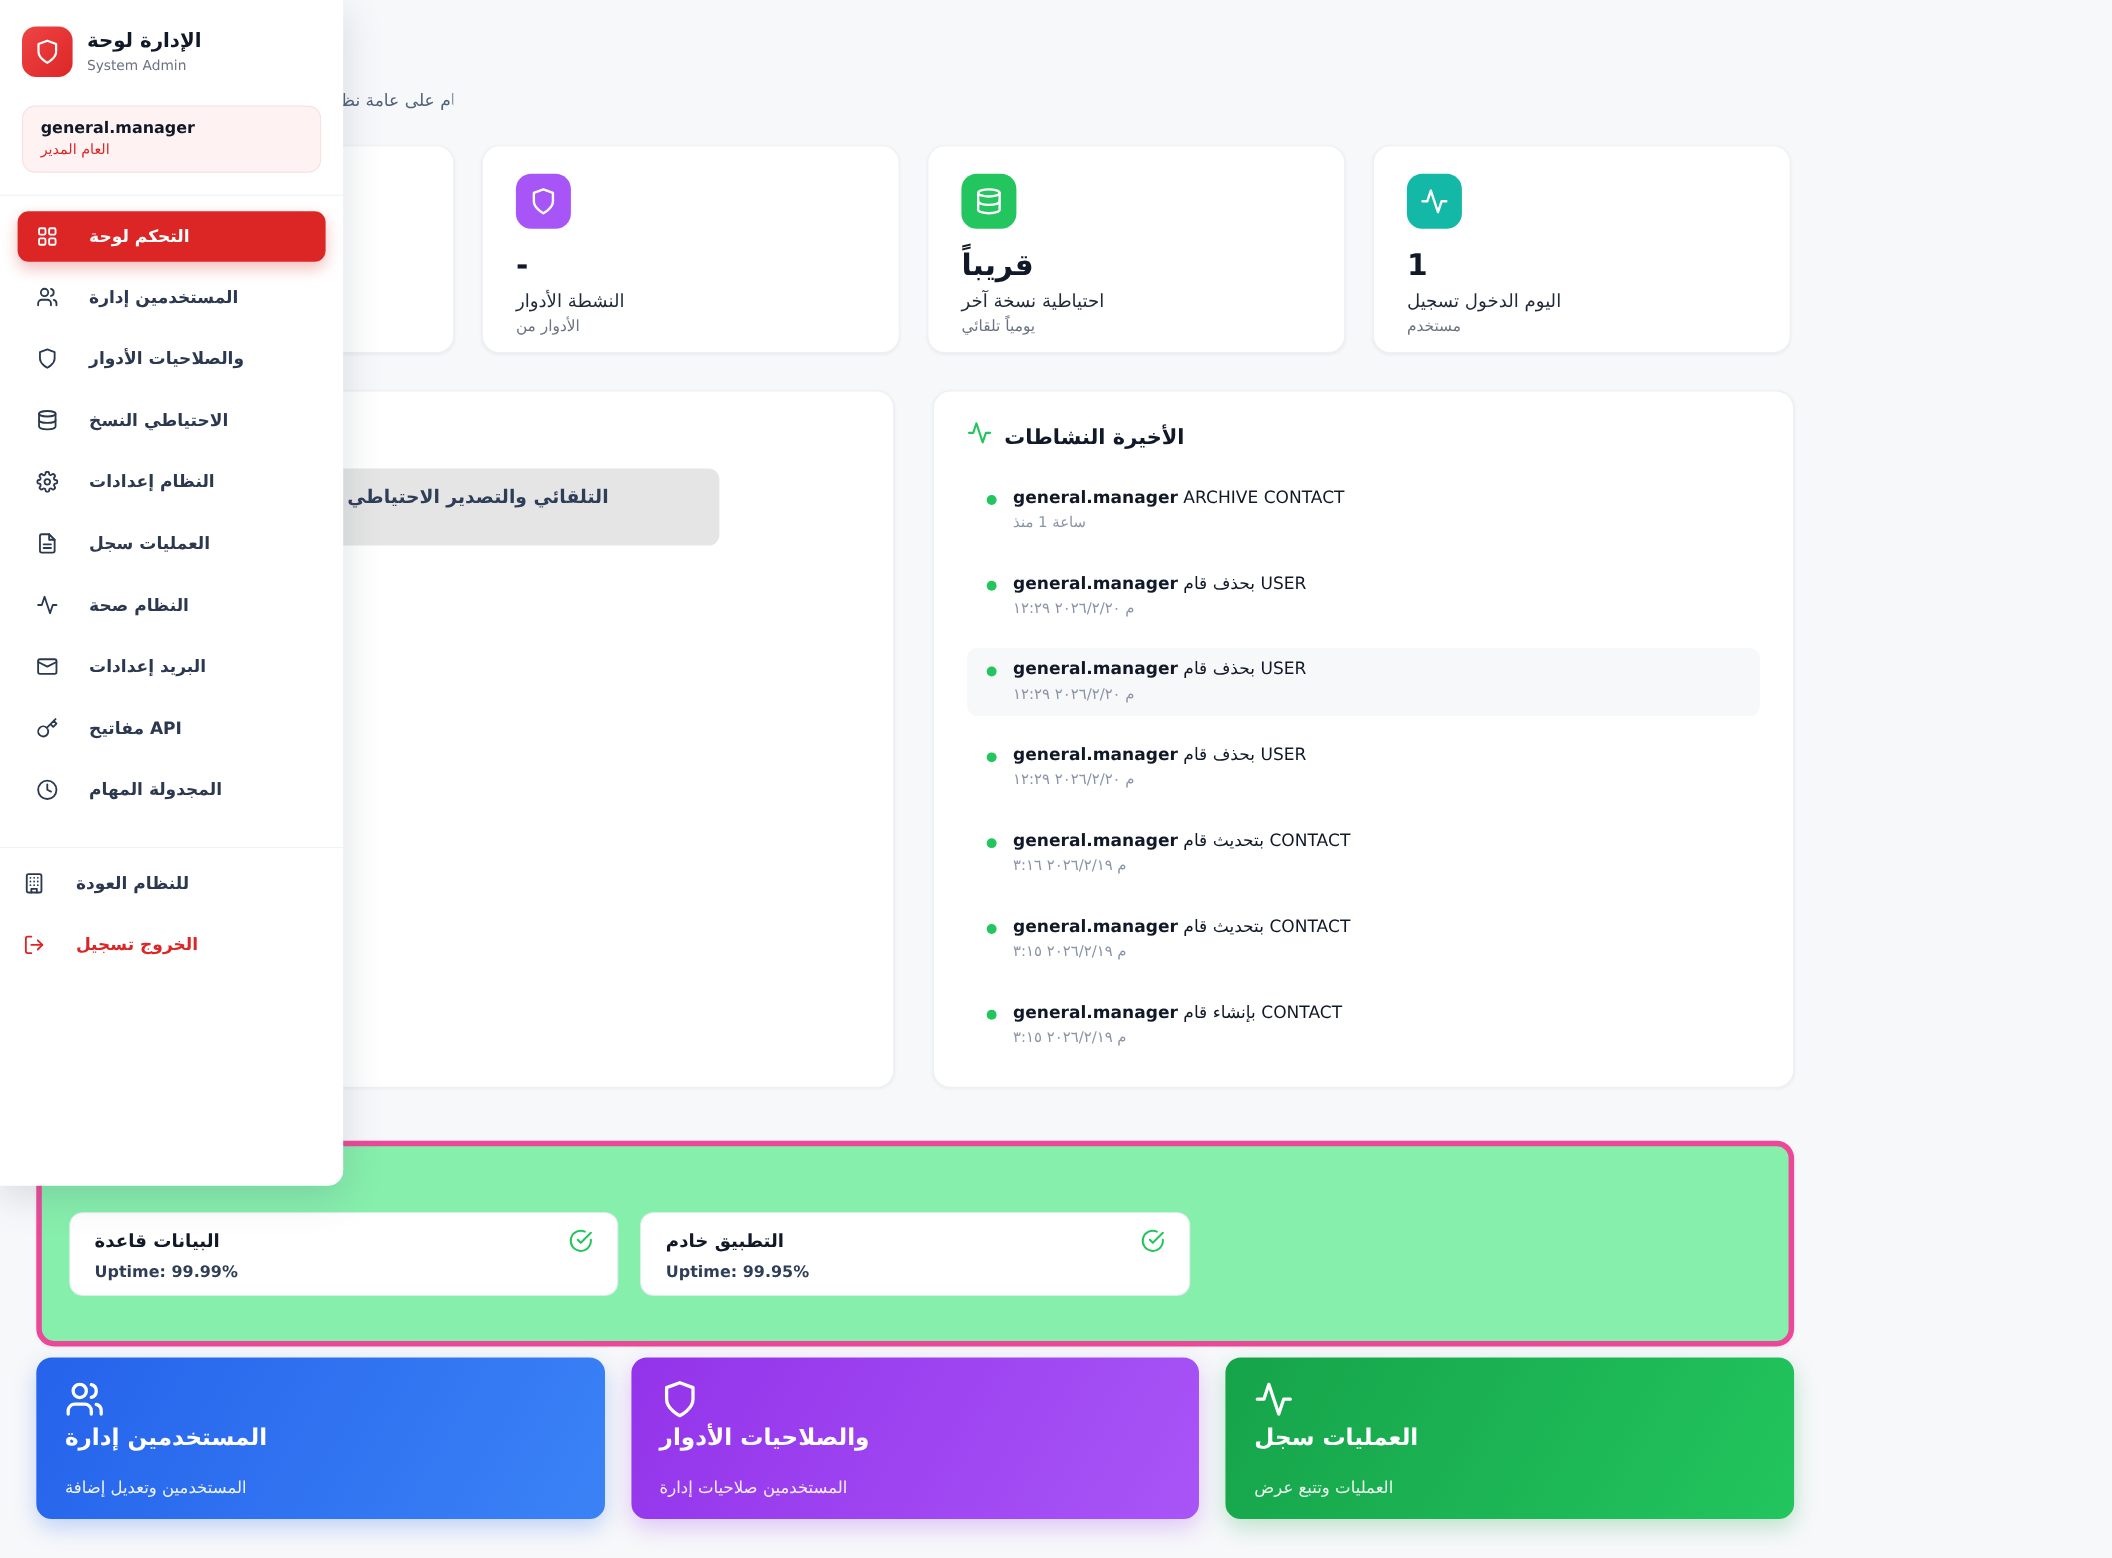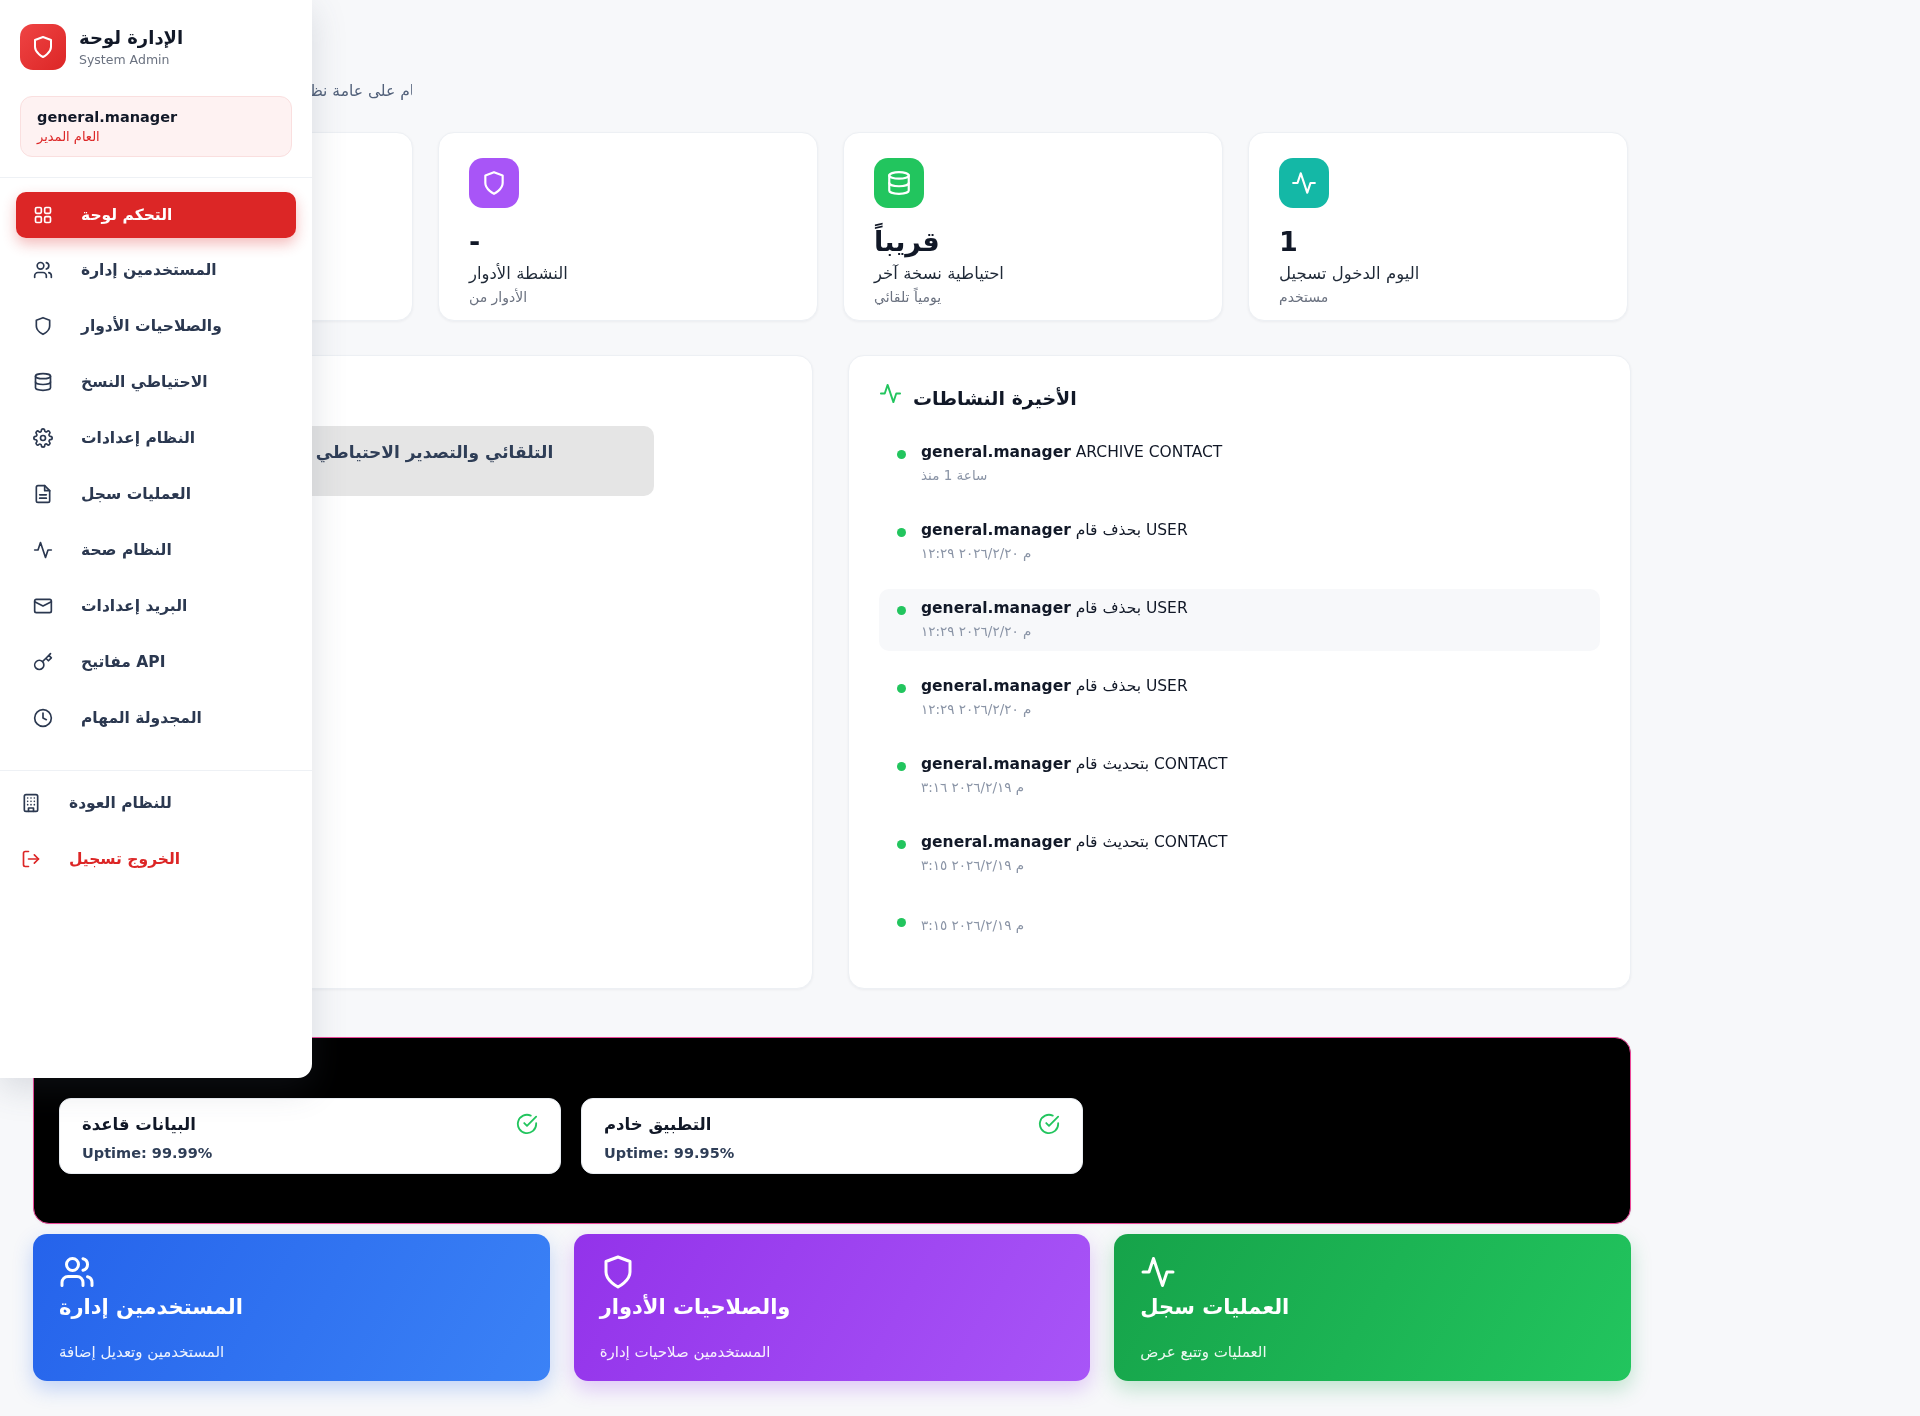--- a/index.html
+++ b/index.html
@@ -65,22 +65,22 @@
   .act-header .ttl { font-size:19px; font-weight:bold; white-space:nowrap; }
   .act-header svg { color:#22c55e; }
   .act-list { margin-top:24px; }
   .act-item { position:relative; padding:10px 18px 12px 42px; margin-bottom:16px; border-radius:10px; }
   .act-item.hl { background:#f7f8fa; }
   .act-dot { position:absolute; left:18px; top:17px; width:9px; height:9px; border-radius:50%; background:#22c55e; }
   .act-line { font-size:15.5px; color:#111827; white-space:nowrap; }
   .act-line .usr { font-weight:bold; }
   .act-time { font-size:13.5px; color:#8a94a6; margin-top:6px; white-space:nowrap; }
 
-  .status-panel { position:absolute; left:33px; top:1037px; width:1598px; height:187px; background:#000000;
-                  border:1px solid #ec4899; border-radius:16px; box-shadow:0 1px 3px rgba(16,24,40,.05);
+  .status-panel { position:absolute; left:33px; top:1037px; width:1598px; height:187px; background:#86efac;
+                  border:5px solid #ec4899; border-radius:16px; box-shadow:0 1px 3px rgba(16,24,40,.05);
                   padding:60px 25px 0; }
   .status-grid { display:grid; grid-template-columns:repeat(3,1fr); gap:20px; }
   .svc-card { height:76px; border:1px solid #e9edf2; border-radius:12px; padding:14px 22px; background:#fff; }
   .svc-row { display:flex; align-items:center; justify-content:space-between; }
   .svc-name { font-size:16.5px; font-weight:bold; color:#111827; white-space:nowrap; }
   .svc-check { color:#22c55e; display:flex; }
   .svc-uptime { font-size:14.5px; font-weight:600; color:#2f3e57; margin-top:10px; white-space:nowrap; }
 
   .quick { position:absolute; left:33px; top:1234px; width:1598px; display:grid;
            grid-template-columns:repeat(3,1fr); gap:24px; }
@@ -191,20 +191,21 @@
         </div>
 
         <div class="act-item">
           <span class="act-dot"></span>
           <div class="act-line"><span class="usr"><bdi>general.manager</bdi></span> <span><bdi>قام</bdi> <bdi>بتحديث</bdi> <bdi>CONTACT</bdi></span></div>
           <div class="act-time"><bdi>٣:١٥</bdi> <bdi>٢٠٢٦/٢/١٩</bdi> <bdi>م</bdi></div>
         </div>
 
         <div class="act-item">
           <span class="act-dot"></span>
+          <div class="act-line"><span class="usr"><bdi>general.manager</bdi></span> <span><bdi>قام</bdi> <bdi>بإنشاء</bdi> <bdi>CONTACT</bdi></span></div>
           <div class="act-time"><bdi>٣:١٥</bdi> <bdi>٢٠٢٦/٢/١٩</bdi> <bdi>م</bdi></div>
         </div>
 
       </div>
     </div>
   </div>
 
   <div class="status-panel">
     <div class="status-grid">
       <div class="svc-card">

